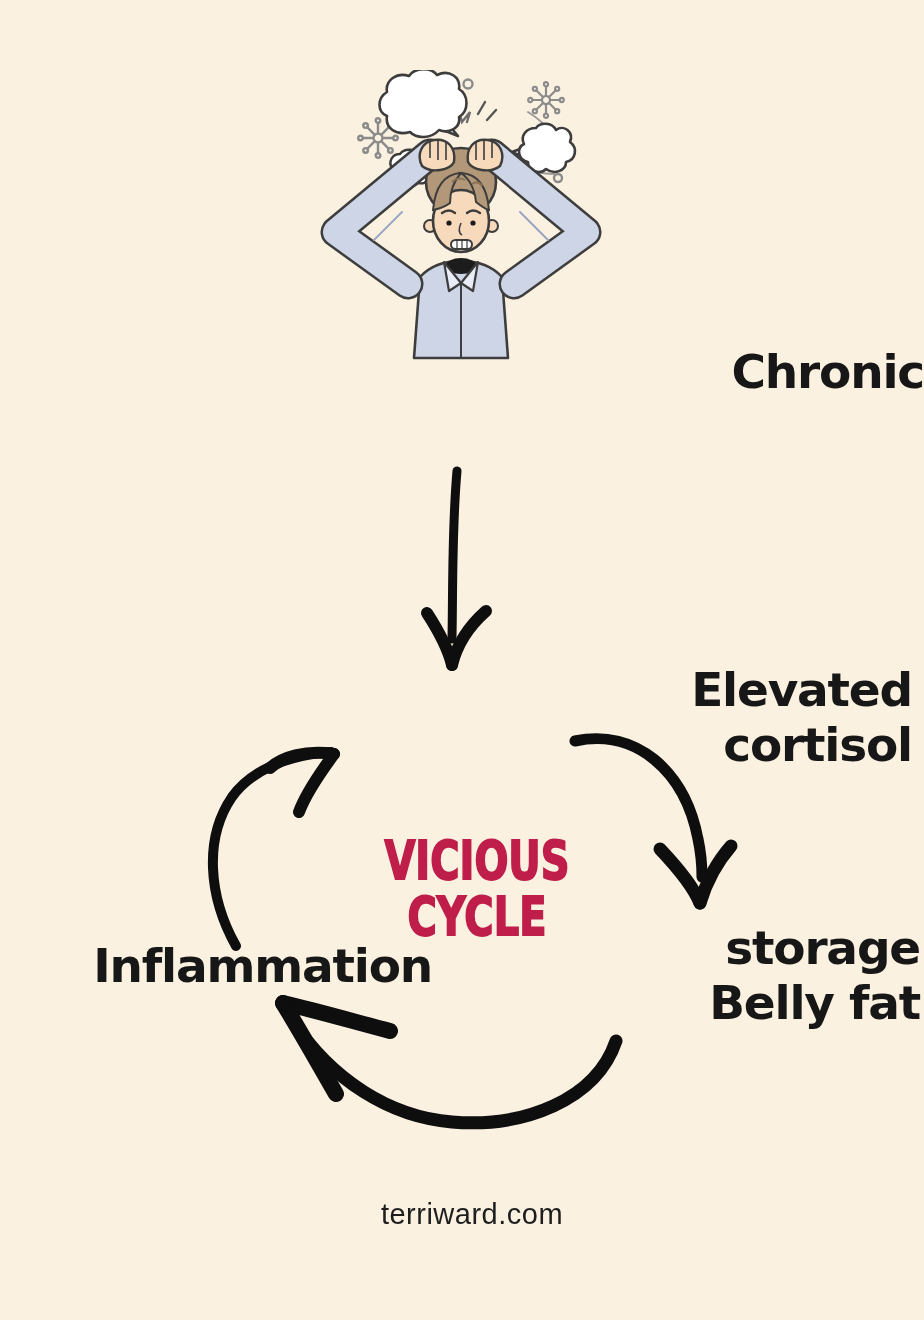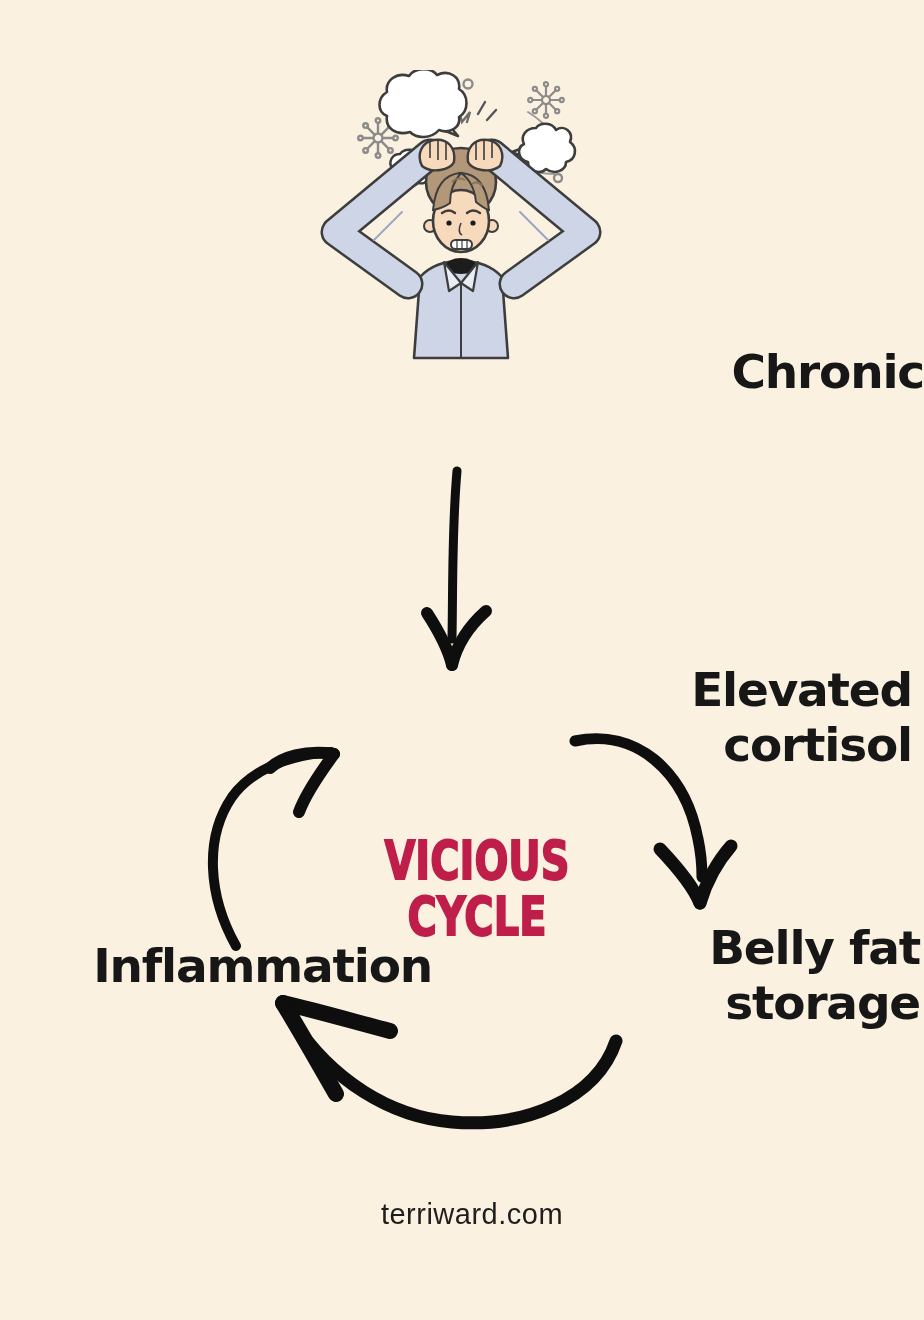--- a/index.html
+++ b/index.html
@@ -163,22 +163,22 @@
   <div class="center-label">
     <span>VICIOUS</span>
     <span>CYCLE</span>
   </div>
 
   <div class="node" id="node-inflammation">
     <span>Inflammation</span>
   </div>
 
   <div class="node" id="node-belly">
+    <span>storage</span>
     <span>Belly fat</span>
-    <span>storage</span>
   </div>
 
   <svg class="layer" width="924" height="1320" viewBox="0 0 924 1320" style="pointer-events:none;">
     <g stroke="#0e0e0e" fill="none" stroke-linecap="round" stroke-linejoin="round">
 
       <g>
         <path d="M 457,471 C 452,527 453,578 452,639" stroke-width="9"></path>
         <path d="M 427,613 C 438,630 448,648 452,665" stroke-width="12"></path>
         <path d="M 452,665 C 457,644 469,626 486,611" stroke-width="12"></path>
       </g>

